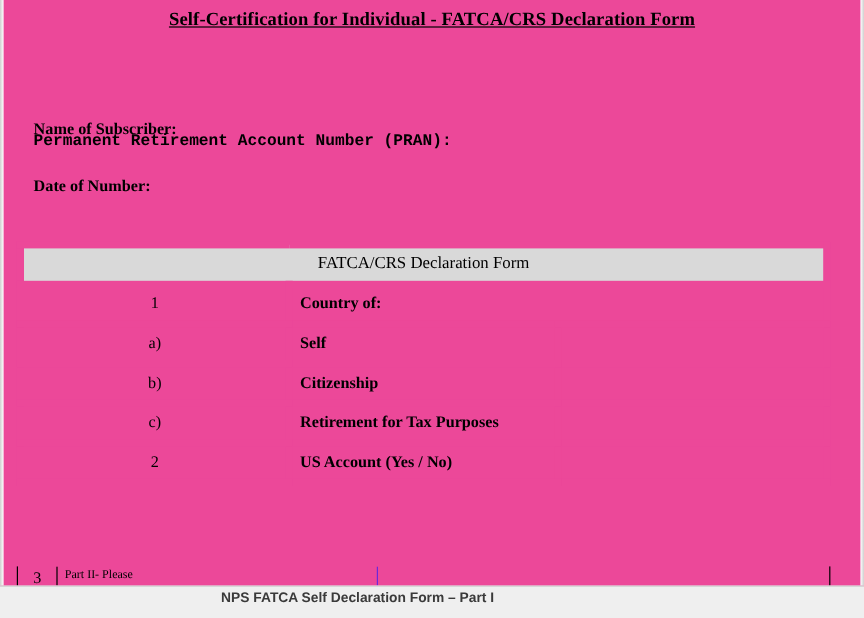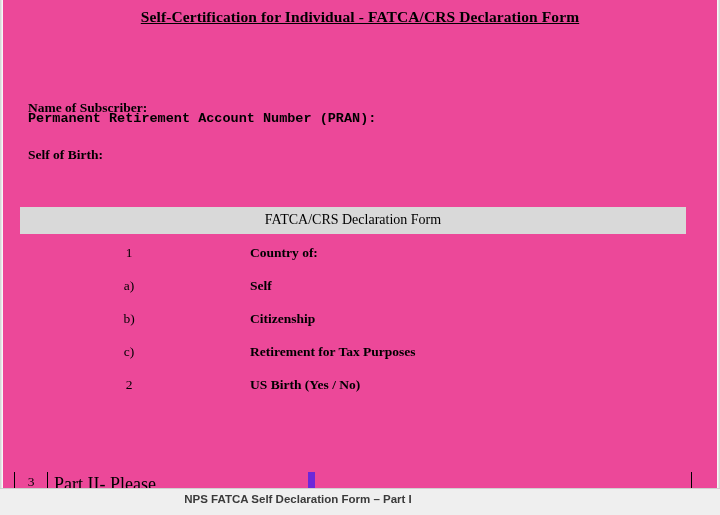--- a/index.html
+++ b/index.html
@@ -116,23 +116,23 @@
     border-right: 1px solid #000;
     box-sizing: border-box;
     text-align: center;
     font-size: 13.5px;
     padding-top: 2px;
   }
   .clipped-row .cell-label {
     position: absolute;
     left: 33px; top: 0;
     width: 267px; height: 30px;
-    border-right: 7px solid #6d28d9;
-    box-sizing: border-box;
-    font-size: 18px;
+    border-right: 1px solid #6d28d9;
+    box-sizing: border-box;
+    font-size: 10px;
     padding: 2px 0 0 6px;
   }
   .clipped-row .cell-val {
     position: absolute;
     left: 300px; top: 0;
     width: 376px; height: 30px;
     box-sizing: border-box;
   }
 
   .footer-bar {
@@ -173,21 +173,21 @@
 
 <div class="page">
 
   <div class="edge-shadow-left"></div>
   <div class="edge-shadow-right"></div>
 
   <div class="doc-title">Self-Certification for Individual - FATCA/CRS Declaration Form</div>
 
   <div class="field-block field-1">Name of Subscriber:</div>
   <div class="field-block field-2">Permanent Retirement Account Number (PRAN):</div>
-  <div class="field-block field-3">Self of Birth:</div>
+  <div class="field-block field-3">Date of Number:</div>
 
   <table class="fatca">
     <tbody>
         <tr>
       <td class="header-cell" colspan="3">FATCA/CRS Declaration Form</td>
     </tr>
     <tr class="row-1">
       <td class="num-cell">1</td>
       <td class="label-cell" colspan="2">Country of:</td>
     </tr>
@@ -201,21 +201,21 @@
       <td class="label-cell">Citizenship</td>
       <td class="value-cell"></td>
     </tr>
     <tr class="row-ab">
       <td class="num-cell">c)</td>
       <td class="label-cell">Retirement for Tax Purposes</td>
       <td class="value-cell"></td>
     </tr>
     <tr class="row-us">
       <td class="num-cell">2</td>
-      <td class="label-cell">US Birth (Yes / No)</td>
+      <td class="label-cell">US Account (Yes / No)</td>
       <td class="value-cell"></td>
     </tr>
   </tbody>
     </table>
 
   <div class="clipped-row">
     <div class="inner">
       <div class="cell-num">3</div>
       <div class="cell-label">Part II- Please</div>
       <div class="cell-val"></div>

